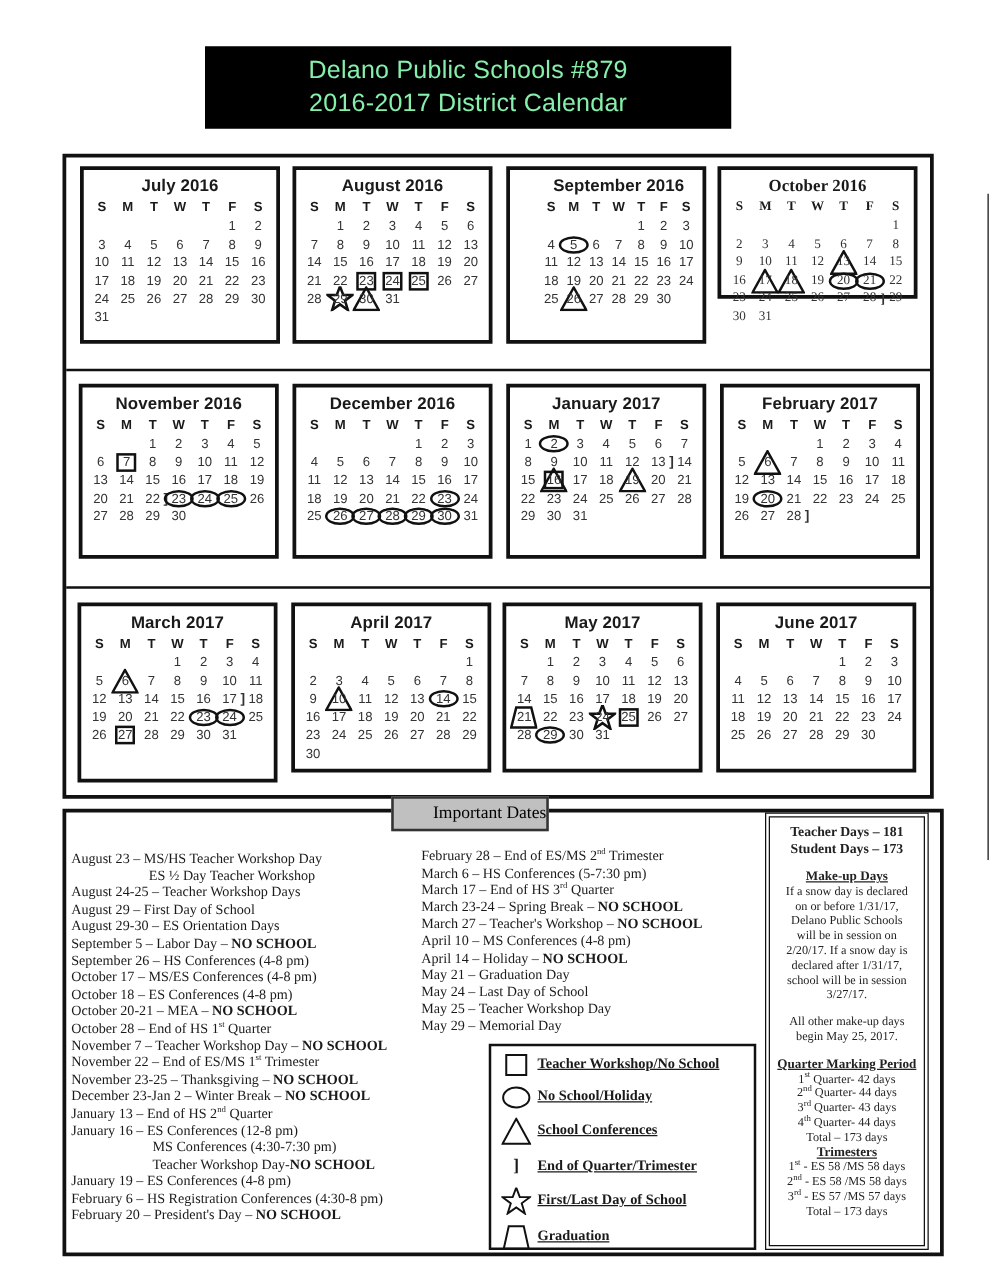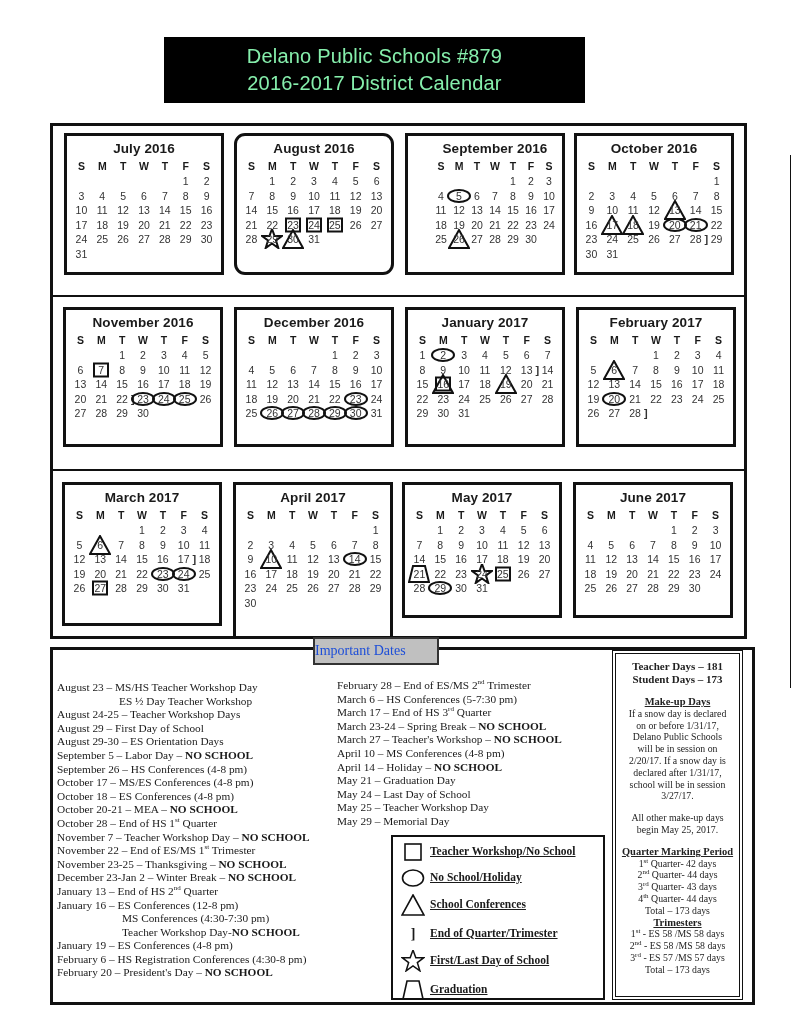--- a/index.html
+++ b/index.html
@@ -34,21 +34,21 @@
   .mk-tri, .mk-star, .mk-trap { width: 22px; height: 20px; }
   .bracket { position: absolute; right: -2px; top: 0; font-size: 11px; font-weight: bold; }
 
   .dates-frame {
     position: absolute; left: 50px; top: 647px; width: 705px; height: 358px;
     border: 3px solid #111;
   }
   .dates-tab {
     position: absolute; left: 313px; top: 637px; width: 126px; height: 28px;
     background: #c0c0c0; border: 2px solid #333; z-index: 5;
-    font-family: "Liberation Serif", serif; font-size: 14px; text-align: left; line-height: 24px; color: #1d4ed8;
+    font-family: "Liberation Serif", serif; font-size: 14px; text-align: right; line-height: 24px; color: #000000;
   }
   .dates-col { position: absolute; font-family: "Liberation Serif", serif; font-size: 11.3px; line-height: 13.6px; color: #1a1a1a; }
   .dates-col .line { white-space: nowrap; }
   .dates-col .line.indent { padding-left: 62px; }
   .dates-col .line.indent2 { padding-left: 65px; }
   .dates-col b { font-weight: bold; }
   sup { font-size: 7px; vertical-align: super; line-height: 0; }
 
   .legend {
     position: absolute; left: 391px; top: 835px; width: 214px; height: 165px;
@@ -126,21 +126,21 @@
         <div class="day"><span class="num">24</span></div>
         <div class="day"><span class="num">25</span></div>
         <div class="day"><span class="num">26</span></div>
         <div class="day"><span class="num">27</span></div>
         <div class="day"><span class="num">28</span></div>
         <div class="day"><span class="num">29</span></div>
         <div class="day"><span class="num">30</span></div>
         <div class="day"><span class="num">31</span></div>
       </div>
     </div>
-    <div class="month" style="left: 234px; top: 133px; height: 142px; border-radius: 11px;">
+    <div class="month" style="left: 234px; top: 133px; height: 142px;">
       <div class="month-title">August 2016</div>
       <div class="month-grid">
         <div class="dow">S</div>
         <div class="dow">M</div>
         <div class="dow">T</div>
         <div class="dow">W</div>
         <div class="dow">T</div>
         <div class="dow">F</div>
         <div class="dow">S</div>
         <div class="day"></div>
@@ -222,21 +222,21 @@
         <div class="day"><span class="num">25</span></div>
         <div class="day"><span class="num">26</span><span><svg class="mk mk-tri" viewBox="0 0 22 20">
               <polygon points="11,1 21,19 1,19" stroke="#111" stroke-width="2" fill="none"></polygon>
             </svg></span></div>
         <div class="day"><span class="num">27</span></div>
         <div class="day"><span class="num">28</span></div>
         <div class="day"><span class="num">29</span></div>
         <div class="day"><span class="num">30</span></div>
       </div>
     </div>
-    <div class="month" style="left: 574px; top: 133px; height: 142px;">
+    <div class="month" style="left: 574px; top: 133px; height: 106px; font-family: Liberation Serif, serif;">
       <div class="month-title">October 2016</div>
       <div class="month-grid">
         <div class="dow">S</div>
         <div class="dow">M</div>
         <div class="dow">T</div>
         <div class="dow">W</div>
         <div class="dow">T</div>
         <div class="dow">F</div>
         <div class="dow">S</div>
         <div class="day"></div>
@@ -508,21 +508,21 @@
         <div class="day"><span class="num">24</span><span><div class="mk mk-oval"></div></span></div>
         <div class="day"><span class="num">25</span></div>
         <div class="day"><span class="num">26</span></div>
         <div class="day"><span class="num">27</span><span><div class="mk mk-box"></div></span></div>
         <div class="day"><span class="num">28</span></div>
         <div class="day"><span class="num">29</span></div>
         <div class="day"><span class="num">30</span></div>
         <div class="day"><span class="num">31</span></div>
       </div>
     </div>
-    <div class="month" style="left: 233px; top: 482px; height: 157px;">
+    <div class="month" style="left: 233px; top: 482px; height: 136px;">
       <div class="month-title">April 2017</div>
       <div class="month-grid">
         <div class="dow">S</div>
         <div class="dow">M</div>
         <div class="dow">T</div>
         <div class="dow">W</div>
         <div class="dow">T</div>
         <div class="dow">F</div>
         <div class="dow">S</div>
         <div class="day"></div>

